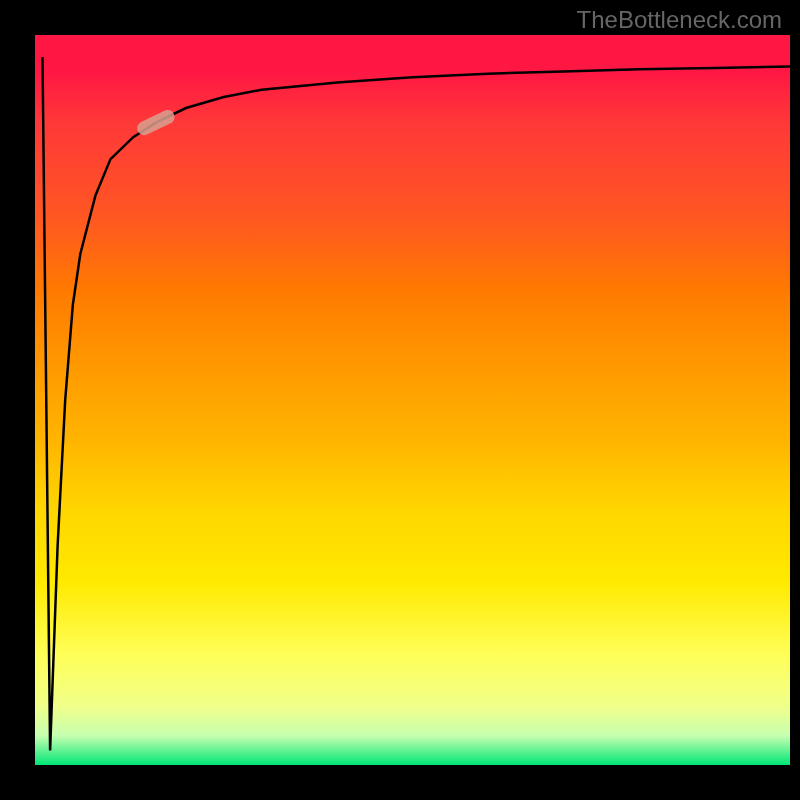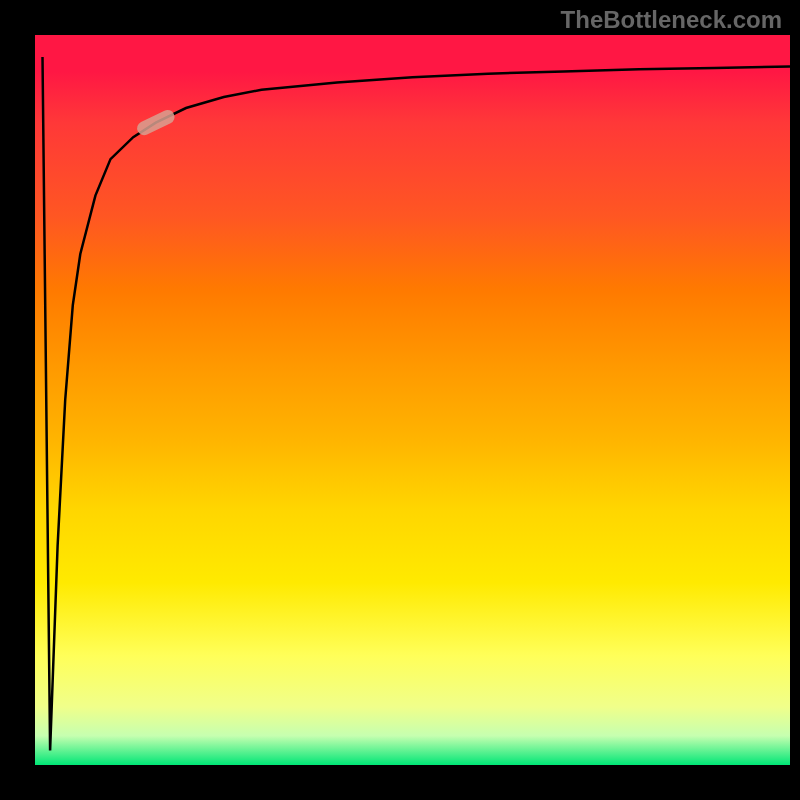--- a/index.html
+++ b/index.html
@@ -8,21 +8,20 @@
   width: 800px;
   height: 800px;
   background: #000;
   font-family: Arial, sans-serif;
   overflow: hidden;
 }
 .container {
   position: relative;
   width: 800px;
   height: 800px;
-  font-weight: bold;
 }
 .attribution {
   position: absolute;
   top: 6px;
   right: 18px;
   color: #666;
   font-size: 24px;
   font-family: Arial, sans-serif;
   z-index: 10;
 }

